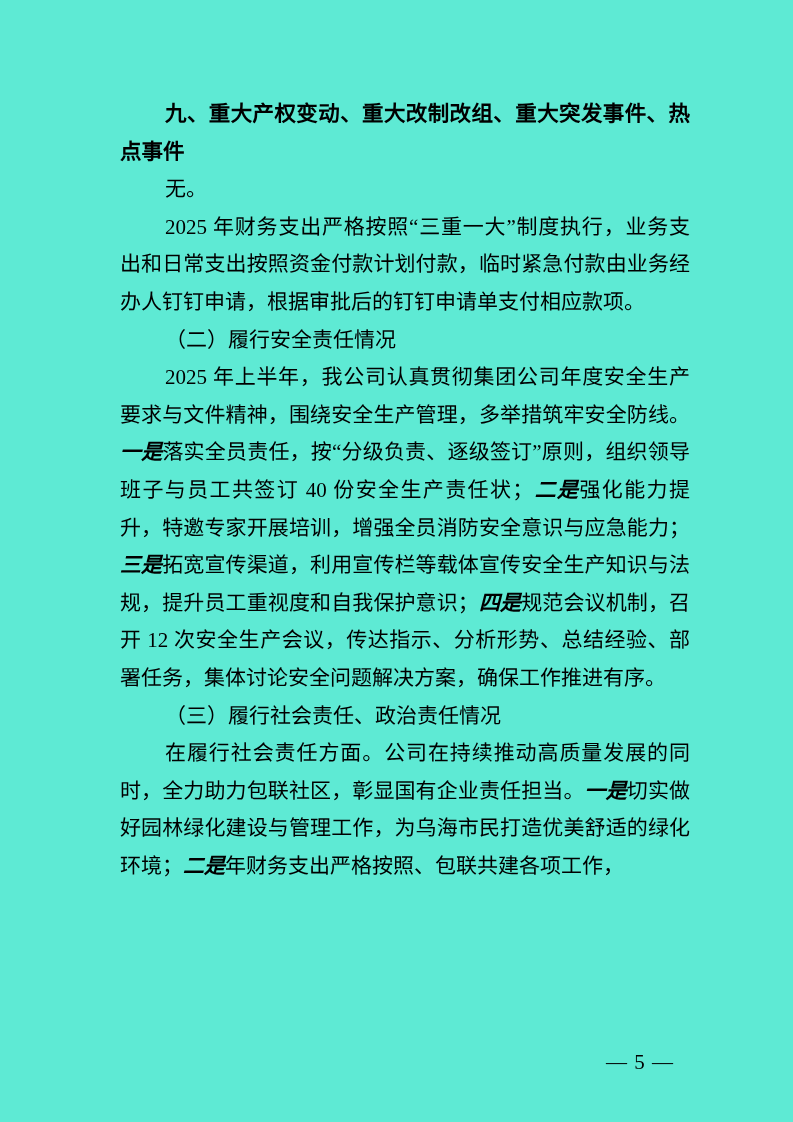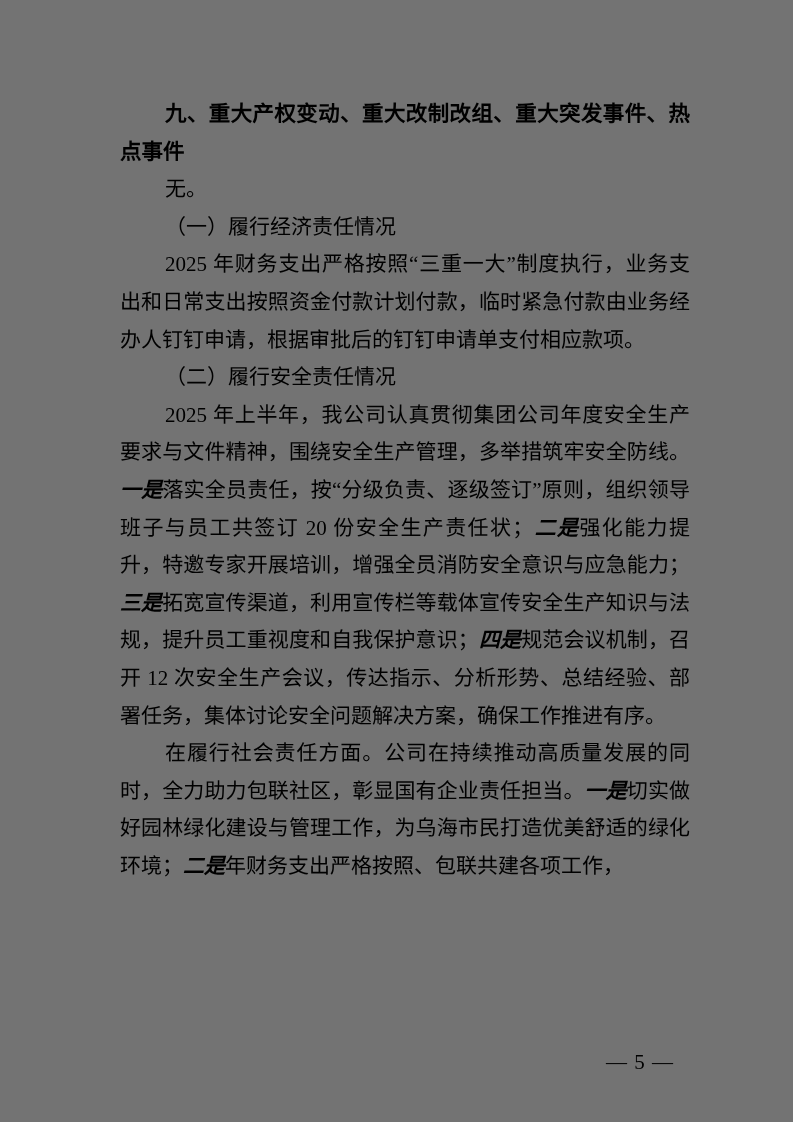--- a/index.html
+++ b/index.html
@@ -4,21 +4,21 @@
 <style>
   html, body {
     margin: 0;
     padding: 0;
     background: #ffffff;
   }
   .page {
     position: relative;
     width: 793px;
     height: 1122px;
-    background: #737373;
+    background: #5eead4;
     color: #000000;
     overflow: hidden;
     font-family: "Liberation Serif", serif;
   }
   .doc {
     position: absolute;
     left: 120px;
     top: 96px;
     width: 570px;
     font-size: 21px;
@@ -61,23 +61,23 @@
     white-space: pre;
   }
 </style>
 </head>
 <body>
 
 <div class="page">
   <div class="doc">
     <p class="h1">九、重大产权变动、重大改制改组、重大突发事件、热点事件</p>
     <p class="body-par"><span>无。</span></p>
-    <p class="h2">（一）履行经济责任情况</p>
     <p class="body-par"><span>2025 年财务支出严格按照“三重一大”制度执行，业务支出和日常支出按照资金付款计划付款，临时紧急付款由业务经办人钉钉申请，根据审批后的钉钉申请单支付相应款项。</span></p>
     <p class="h2">（二）履行安全责任情况</p>
-    <p class="body-par"><span>2025 年上半年，我公司认真贯彻集团公司年度安全生产要求与文件精神，围绕安全生产管理，多举措筑牢安全防线。</span><b>一是</b><span>落实全员责任，按“分级负责、逐级签订”原则，组织领导班子与员工共签订 20 份安全生产责任状；</span><b>二是</b><span>强化能力提升，特邀专家开展培训，增强全员消防安全意识与应急能力；</span><b>三是</b><span>拓宽宣传渠道，利用宣传栏等载体宣传安全生产知识与法规，提升员工重视度和自我保护意识；</span><b>四是</b><span>规范会议机制，召开 12 次安全生产会议，传达指示、分析形势、总结经验、部署任务，集体讨论安全问题解决方案，确保工作推进有序。</span></p>
+    <p class="body-par"><span>2025 年上半年，我公司认真贯彻集团公司年度安全生产要求与文件精神，围绕安全生产管理，多举措筑牢安全防线。</span><b>一是</b><span>落实全员责任，按“分级负责、逐级签订”原则，组织领导班子与员工共签订 40 份安全生产责任状；</span><b>二是</b><span>强化能力提升，特邀专家开展培训，增强全员消防安全意识与应急能力；</span><b>三是</b><span>拓宽宣传渠道，利用宣传栏等载体宣传安全生产知识与法规，提升员工重视度和自我保护意识；</span><b>四是</b><span>规范会议机制，召开 12 次安全生产会议，传达指示、分析形势、总结经验、部署任务，集体讨论安全问题解决方案，确保工作推进有序。</span></p>
+    <p class="h2">（三）履行社会责任、政治责任情况</p>
     <p class="body-par"><span>在履行社会责任方面。公司在持续推动高质量发展的同时，全力助力包联社区，彰显国有企业责任担当。</span><b>一是</b><span>切实做好园林绿化建设与管理工作，为乌海市民打造优美舒适的绿化环境；</span><b>二是</b><span>年财务支出严格按照、包联共建各项工作，</span></p>
   </div>
 
   <div class="page-footer">
     <span>— 5 —</span>
   </div>
 </div>
 
 </body></html>

